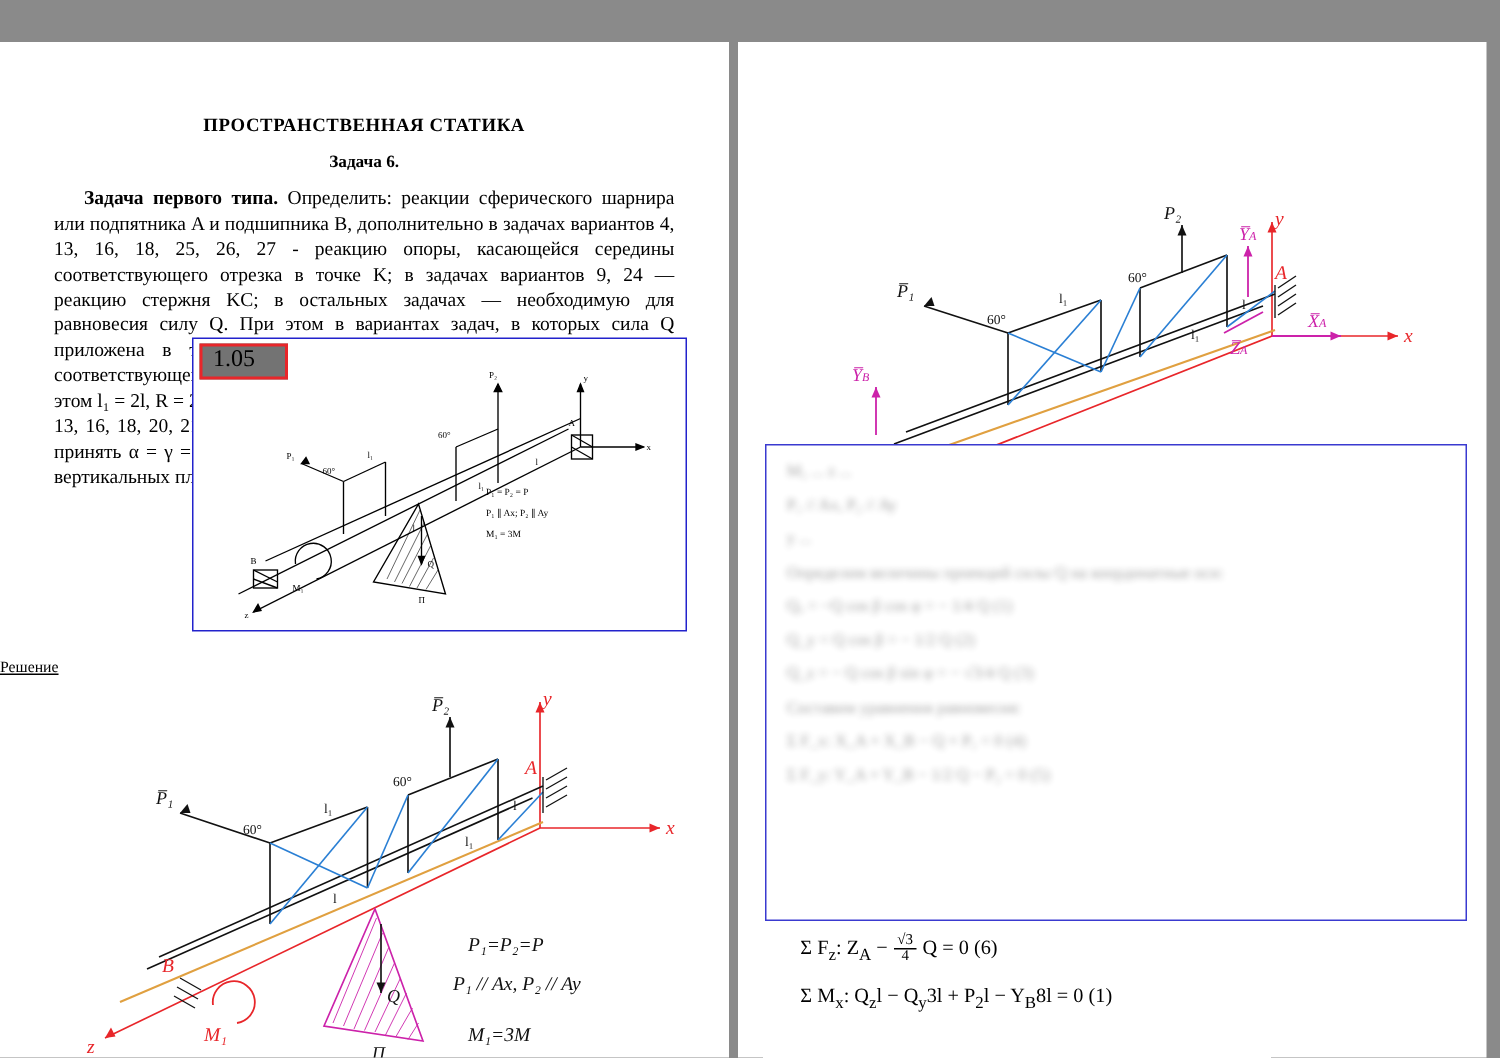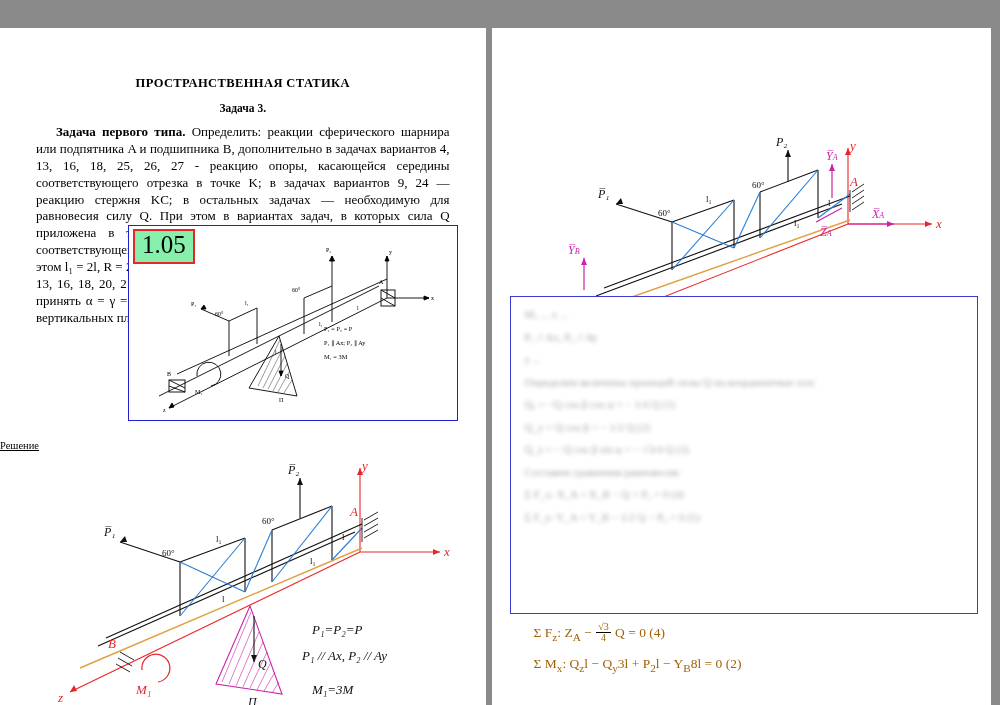--- a/index.html
+++ b/index.html
@@ -62,24 +62,24 @@
     height: 196px;
     border: 1.5px solid #2222cc;
     box-sizing: border-box;
     background: #fff;
   }
   .badge {
     position: absolute;
     left: 4px;
     top: 3px;
     border: 2px solid #e8262a;
-    background: #86efac;
-    font-size: 25px;
+    background: #737373;
+    font-size: 16px;
     font-family: "Liberation Serif", serif;
-    padding: 0 7px 2px 7px;
+    padding: 0 20px 2px 7px;
     line-height: 1.15;
     color: #000;
   }
   .fig-note {
     position: absolute;
     font-size: 6.3px;
     line-height: 1.45;
     color: #000;
     font-family: "Liberation Serif", serif;
   }
@@ -129,21 +129,21 @@
     filter: blur(2.2px);
     opacity: 0.42;
     padding: 6px 14px;
     color: #222;
   }
   .blur-line { font-size: 11px; line-height: 2.05; white-space: nowrap; }
   .eq {
     position: absolute;
     font-size: 13.5px;
     font-family: "Liberation Serif", serif;
-    color: #a16207;
+    color: #000000;
   }
   .frac {
     display: inline-block;
     vertical-align: -0.45em;
     text-align: center;
     font-size: 0.74em;
     line-height: 1.05;
     margin: 0 1px;
   }
   .frac .num { display: block; border-bottom: 1px solid #000; padding: 0 2px; }
@@ -151,21 +151,21 @@
   svg text { font-family: "Liberation Serif", serif; }
 </style>
 </head>
 <body>
 
 <div class="page-wrap">
 
   <div class="page page-left">
 
     <div class="doc-title">ПРОСТРАНСТВЕННАЯ СТАТИКА</div>
-    <div class="doc-subtitle">Задача 3.</div>
+    <div class="doc-subtitle">Задача 6.</div>
 
     <div class="body-text">
       <b>Задача первого типа.</b><span> Определить: реакции сферического шарнира или подпятника A и подшипника B, дополнительно в задачах вариантов 4, 13, 16, 18, 25, 26, 27 - реакцию опоры, касающейся середины соответствующего отрезка в точке K; в задачах вариантов 9, 24 — реакцию стержня KC; в остальных задачах — необходимую для равновесия силу Q. При этом в вариантах задач, в которых сила Q приложена в точке D, принять точку D лежащей на середине соответствующего отрезка. Принять как заданные величины P и l, при этом l₁ = 2l, R = 2r = l, M = 0,5Pl. В задачах вариантов 1, 2, 4, 6, 7, 8, 10, 12, 13, 16, 18, 20, 21, 23, 24, 25 принять AB = 2BC = 2l. Во всех вариантах принять α = γ = 30°, β = φ = 60°, при этом углы α и β отсчитываются в вертикальных плоскостях, а углы γ и φ - в горизонтальных.</span>
     </div>
 
     <div class="fig1">
       <div class="badge">1.05</div>
 
       <svg width="330" height="196" viewBox="0 0 330 196">
         <g stroke="#000" fill="none" stroke-width="0.9">
@@ -432,20 +432,20 @@
         <div class="blur-line">Qₓ = −Q cos β cos φ = − 1/4 Q (1)</div>
         <div class="blur-line">Q_y = Q cos β = − 1/2 Q (2)</div>
         <div class="blur-line">Q_z = − Q cos β sin φ = − √3/4 Q (3)</div>
         <div class="blur-line">Составим уравнения равновесия:</div>
         <div class="blur-line">Σ F_x:  X_A + X_B − Q + P₁ = 0 (4)</div>
         <div class="blur-line">Σ F_y:  Y_A + Y_B − 1/2 Q − P₂ = 0 (5)</div>
       </div>
     </div>
 
     <div class="eq" style="left:42px; top:594px;">
-      <span>Σ F</span><sub>z</sub><span>: Z</span><sub>A</sub><span> − </span><span class="frac"><span class="num">√3</span><span class="den">4</span></span><span> Q = 0 (4)</span>
+      <span>Σ F</span><sub>z</sub><span>: Z</span><sub>A</sub><span> − </span><span class="frac"><span class="num">√3</span><span class="den">4</span></span><span> Q = 0 (6)</span>
     </div>
 
     <div class="eq" style="left:42px; top:628px;">
-      <span>Σ M</span><sub>x</sub><span>: Q</span><sub>z</sub><span>l − Q</span><sub>y</sub><span>3l + P</span><sub>2</sub><span>l − Y</span><sub>B</sub><span>8l = 0 (2)</span>
+      <span>Σ M</span><sub>x</sub><span>: Q</span><sub>z</sub><span>l − Q</span><sub>y</sub><span>3l + P</span><sub>2</sub><span>l − Y</span><sub>B</sub><span>8l = 0 (1)</span>
     </div>
   </div>
 </div>
 
 </body></html>

